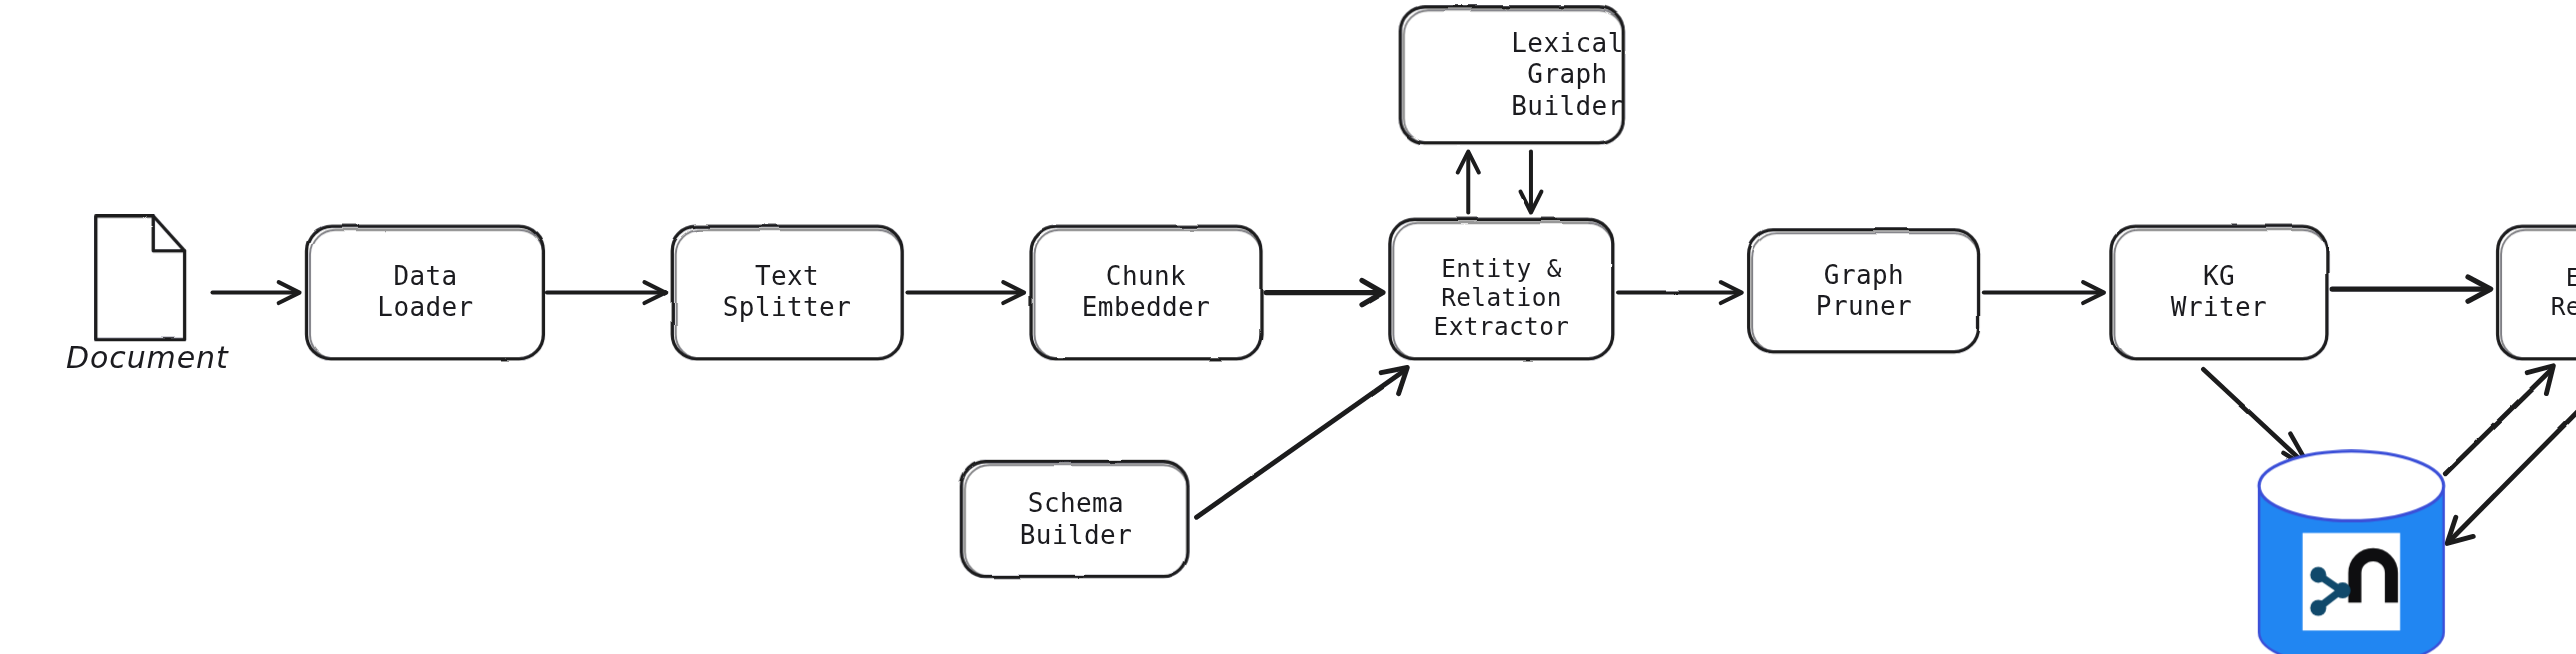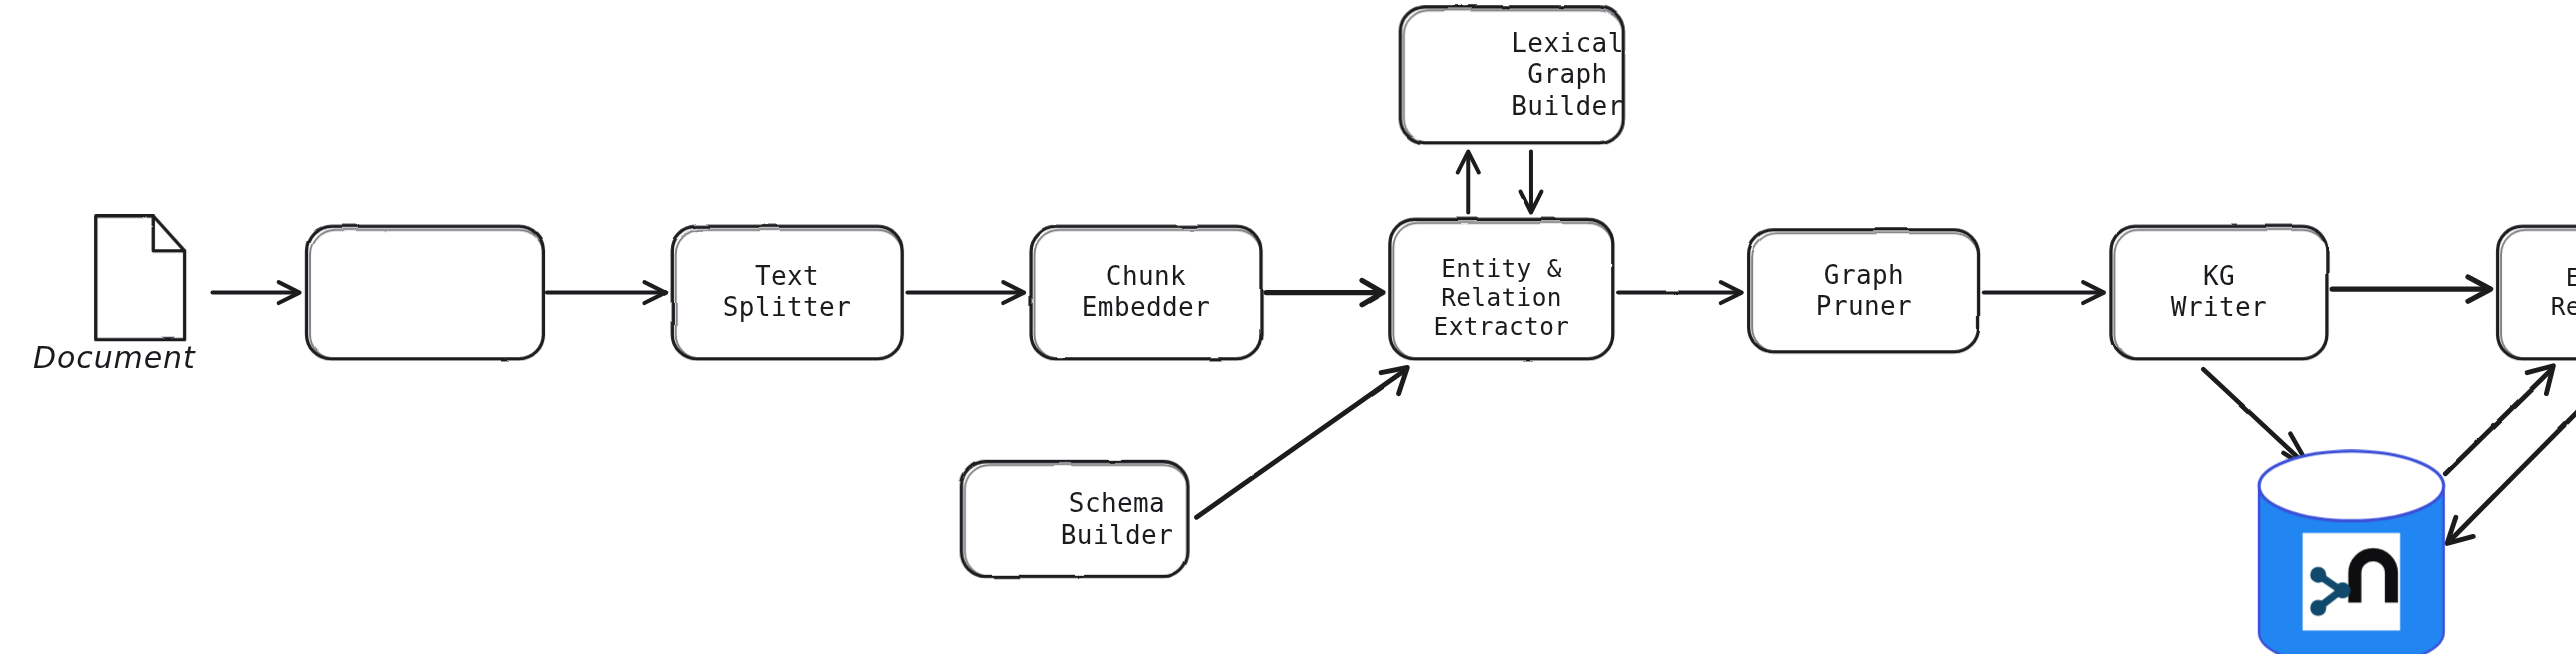--- a/index.html
+++ b/index.html
@@ -27,20 +27,21 @@
     pointer-events:auto;
   }
   .doc-label{
     position:absolute;
     color:#1b1b1f;
     font-family:"DejaVu Sans","Liberation Sans",sans-serif;
     font-size:30px;
     font-style:italic;
     letter-spacing:0.9px;
     white-space:pre;
+    margin-left:33px;
   }
 </style>
 </head>
 <body>
 
 <div id="canvas">
 
   <svg class="svg-layer" viewBox="0 0 1479 375.5" preserveAspectRatio="none">
 
     <defs>
@@ -173,20 +174,22 @@
         <line x1="1331" y1="349" x2="1344" y2="339"></line>
         <circle cx="1331" cy="330" r="4.6" stroke="none"></circle>
         <circle cx="1331" cy="349" r="4.6" stroke="none"></circle>
         <circle cx="1345" cy="339" r="4.6" stroke="none"></circle>
       </g>
     </g>
   </svg>
 
   <div class="doc-label" style="left:33px;top:340px;">Document</div>
 
+  <div class="node-box" style="left:307px;top:226px;width:237px;height:132px;">Data
+Loader</div>
 
   <div class="node-box" style="left:1031px;top:226px;width:230px;height:132px;">Chunk
 Embedder</div>
 
   <div class="node-box" style="left:672px;top:226px;width:230px;height:132px;">Text
 Splitter</div>
 
   <div class="node-box" style="left:1390px;top:219px;width:223px;height:157px;font-size:24.4px;border-radius:31px;">Entity &amp;
 Relation
 Extractor</div>
@@ -197,17 +200,17 @@
   <div class="node-box" style="left:2111px;top:226px;width:216px;height:132px;">KG
 Writer</div>
 
   <div class="node-box" style="left:2498px;top:226px;width:226px;height:132px;font-size:24.4px;">Entity
 Resolver</div>
 
   <div class="node-box" style="left:1456px;top:7px;width:223px;height:136px;">Lexical
 Graph
 Builder</div>
 
-  <div class="node-box" style="left:1002px;top:462px;width:230px;height:115px;">Schema
+  <div class="node-box" style="left:961px;top:462px;width:230px;height:115px;">Schema
 Builder</div>
 
 </div>
 
 
 </body></html>

